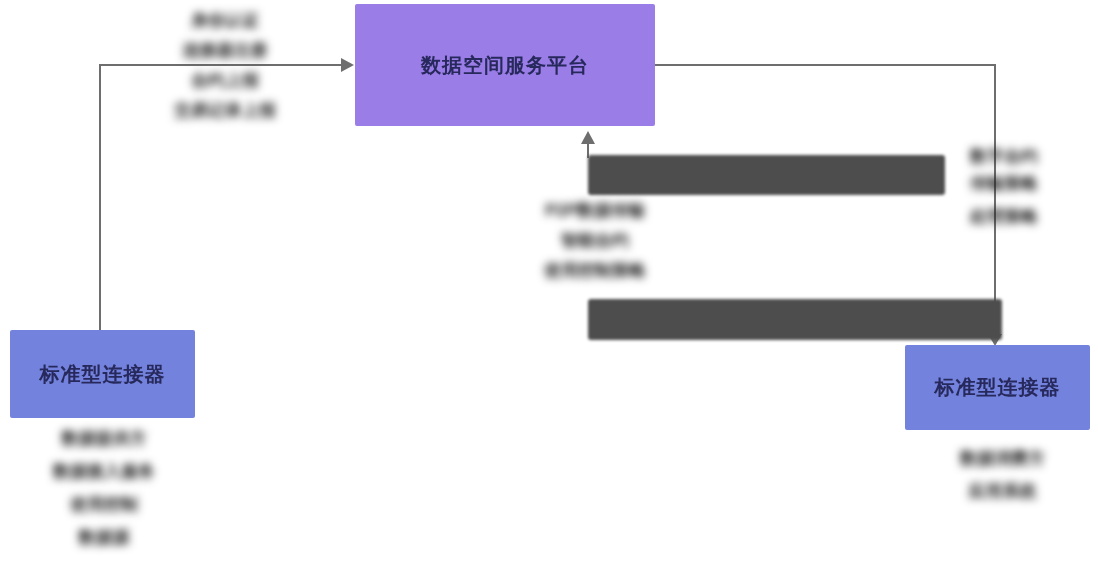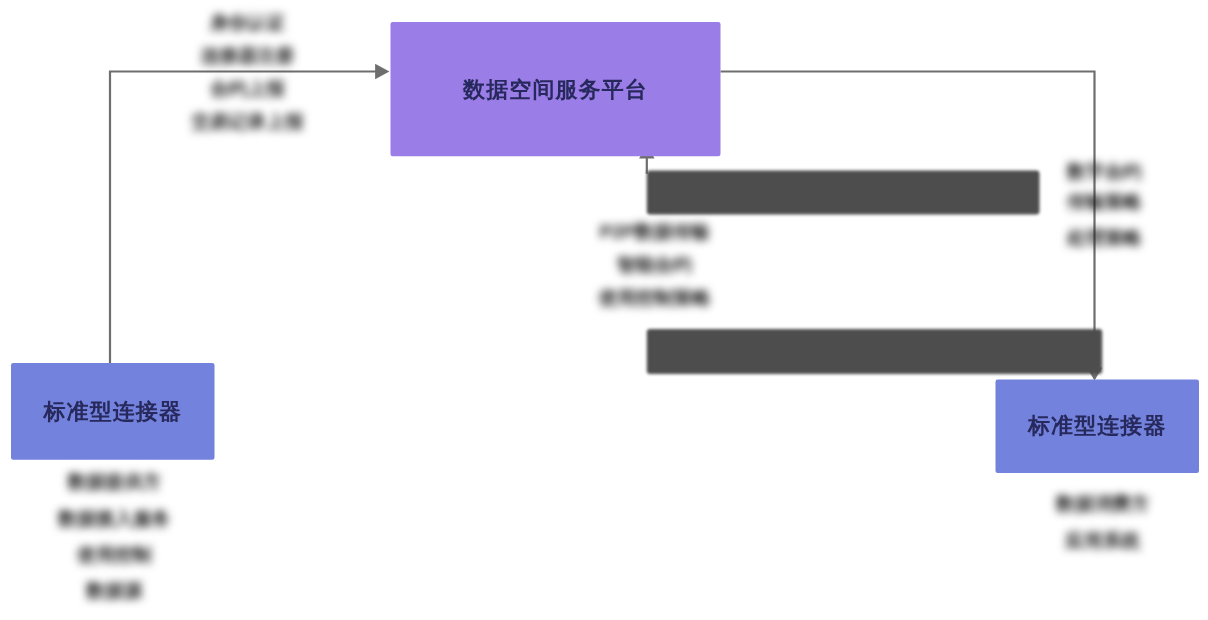--- a/index.html
+++ b/index.html
@@ -47,21 +47,21 @@
     <polyline points="655,65 995,65 995,344" fill="none" stroke="#6e6e6e" stroke-width="2"></polyline>
     <polygon points="995,346 988,334 1002,334" fill="#6e6e6e"></polygon>
 
     <line x1="588" y1="158" x2="588" y2="143" stroke="#6e6e6e" stroke-width="2"></line>
     <polygon points="588,131 581,144 595,144" fill="#6e6e6e"></polygon>
   </svg>
 
   <div class="bar" style="left:588px;top:155px;width:357px;height:40px;"></div>
   <div class="bar" style="left:588px;top:299px;width:414px;height:41px;"></div>
 
-  <div class="node platform-node" style="left:355px;top:20px;width:300px;height:122px;">
+  <div class="node platform-node" style="left:355px;top:4px;width:300px;height:122px;">
     <span>数据空间服务平台</span>
   </div>
 
   <div class="node connector-node" style="left:10px;top:330px;width:185px;height:88px;">
     <span>标准型连接器</span>
   </div>
 
   <div class="node connector-node" style="left:905px;top:345px;width:185px;height:85px;">
     <span>标准型连接器</span>
   </div>

